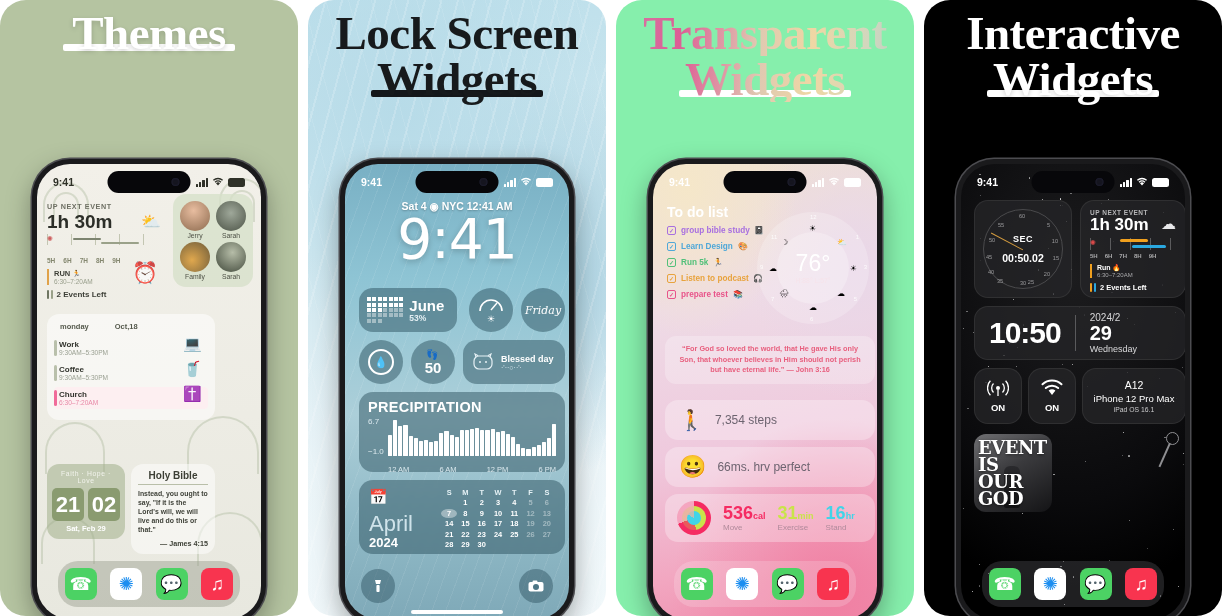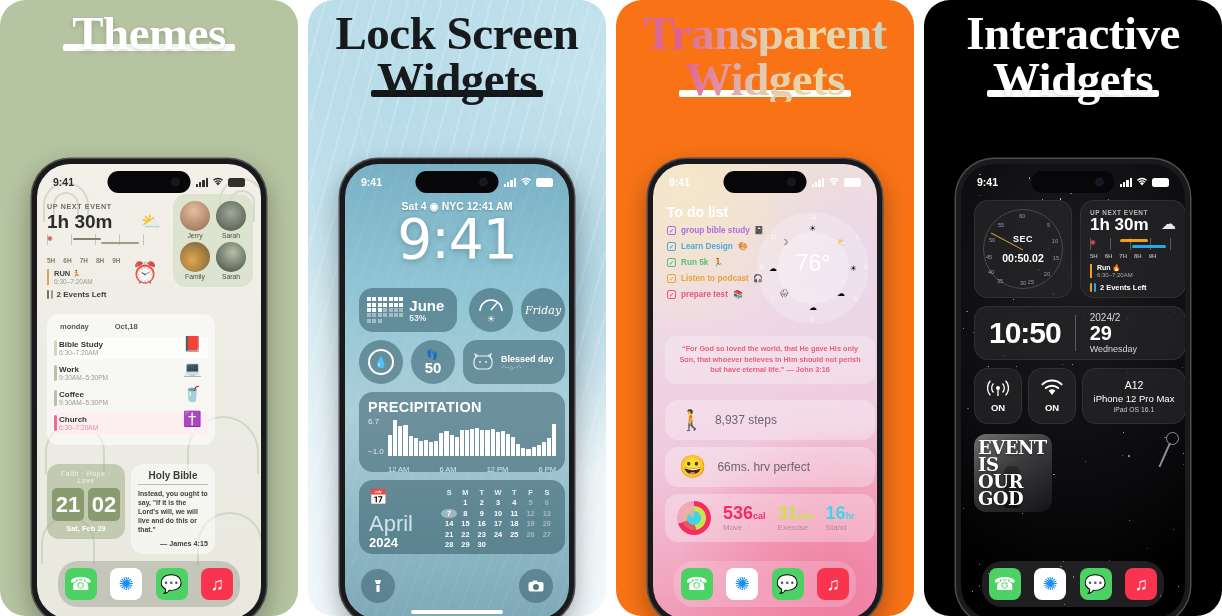--- a/index.html
+++ b/index.html
@@ -11,21 +11,21 @@
   .board { display: flex; width: 1222px; height: 616px; gap: 10px; }
   .panel { position: relative; width: 298px; height: 616px; border-radius: 26px; overflow: hidden; flex: 0 0 298px; }
 
   
   .p1 { background: #b5c4a1; }
   .p2 { background:
       radial-gradient(ellipse 120% 60% at 30% 18%, #b7dbe8 0%, rgba(183,219,232,0) 60%),
       radial-gradient(ellipse 90% 50% at 80% 45%, #a7cfdf 0%, rgba(167,207,223,0) 65%),
       radial-gradient(ellipse 120% 70% at 50% 95%, #eef6f9 0%, rgba(238,246,249,0) 70%),
       linear-gradient(170deg,#bcdfeb 0%, #cfe7ef 38%, #e8f3f7 70%, #f4fafc 100%); }
-  .p3 { background: #f97316; }
+  .p3 { background: #86efac; }
   .p4 { background: #000000; }
 
   
   .marble { position:absolute; inset:0; opacity:.5;
      background:
        repeating-linear-gradient(105deg, rgba(255,255,255,.35) 0 2px, rgba(255,255,255,0) 2px 16px),
        repeating-linear-gradient(75deg, rgba(255,255,255,.18) 0 1px, rgba(255,255,255,0) 1px 22px);
      mix-blend-mode: screen; pointer-events:none; }
 
   
@@ -361,26 +361,20 @@
             <div class="av" style="background:radial-gradient(circle at 55% 35%,#b6bda8,#3f4739)"></div>
             <div class="nm">Sarah</div>
           </div>
         </div>
 
         <div class="w1-card cal-card">
           <div class="cal-head">
             <span>monday</span>
             <span>Oct,18</span>
           </div>
-          <div class="ev" style="background:rgba(255,255,255,.7)">
-            <span class="bar" style="background:#cfd8bf"></span>
-            <span class="en">Bible Study</span>
-            <span class="et">6:30–7:20AM</span>
-            <span class="emo">📕</span>
-          </div>
           <div class="ev">
             <span class="bar" style="background:#b9c0ab"></span>
             <span class="en">Work</span>
             <span class="et">9:30AM–5:30PM</span>
             <span class="emo">💻</span>
           </div>
           <div class="ev">
             <span class="bar" style="background:#b9c0ab"></span>
             <span class="en">Coffee</span>
             <span class="et">9:30AM–5:30PM</span>
@@ -723,21 +717,21 @@
           <span class="wx-ic" style="left:12px;top:52px">☁</span>
           <span class="wx-ic" style="left:24px;top:26px">☽</span>
         </div>
 
         <div class="verse">
           <p>“For God  so loved the world, that He gave His only Son, that whoever believes in Him should not perish but have eternal life.” — John 3:16</p>
         </div>
 
         <div class="row3 r-steps">
           <span style="font-size:20px;color:#3ddc52">🚶</span>
-          <span class="rt">8,937 steps</span>
+          <span class="rt">7,354 steps</span>
         </div>
         <div class="row3 r-hrv">
           <span style="font-size:22px">😀</span>
           <span class="rt">66ms. hrv perfect</span>
         </div>
 
         <div class="rings">
           <span class="ring-g ring-c"></span>
           <div class="mv">
             <span class="v" style="color:#f52b62"><span>536</span><small>cal</small></span>

